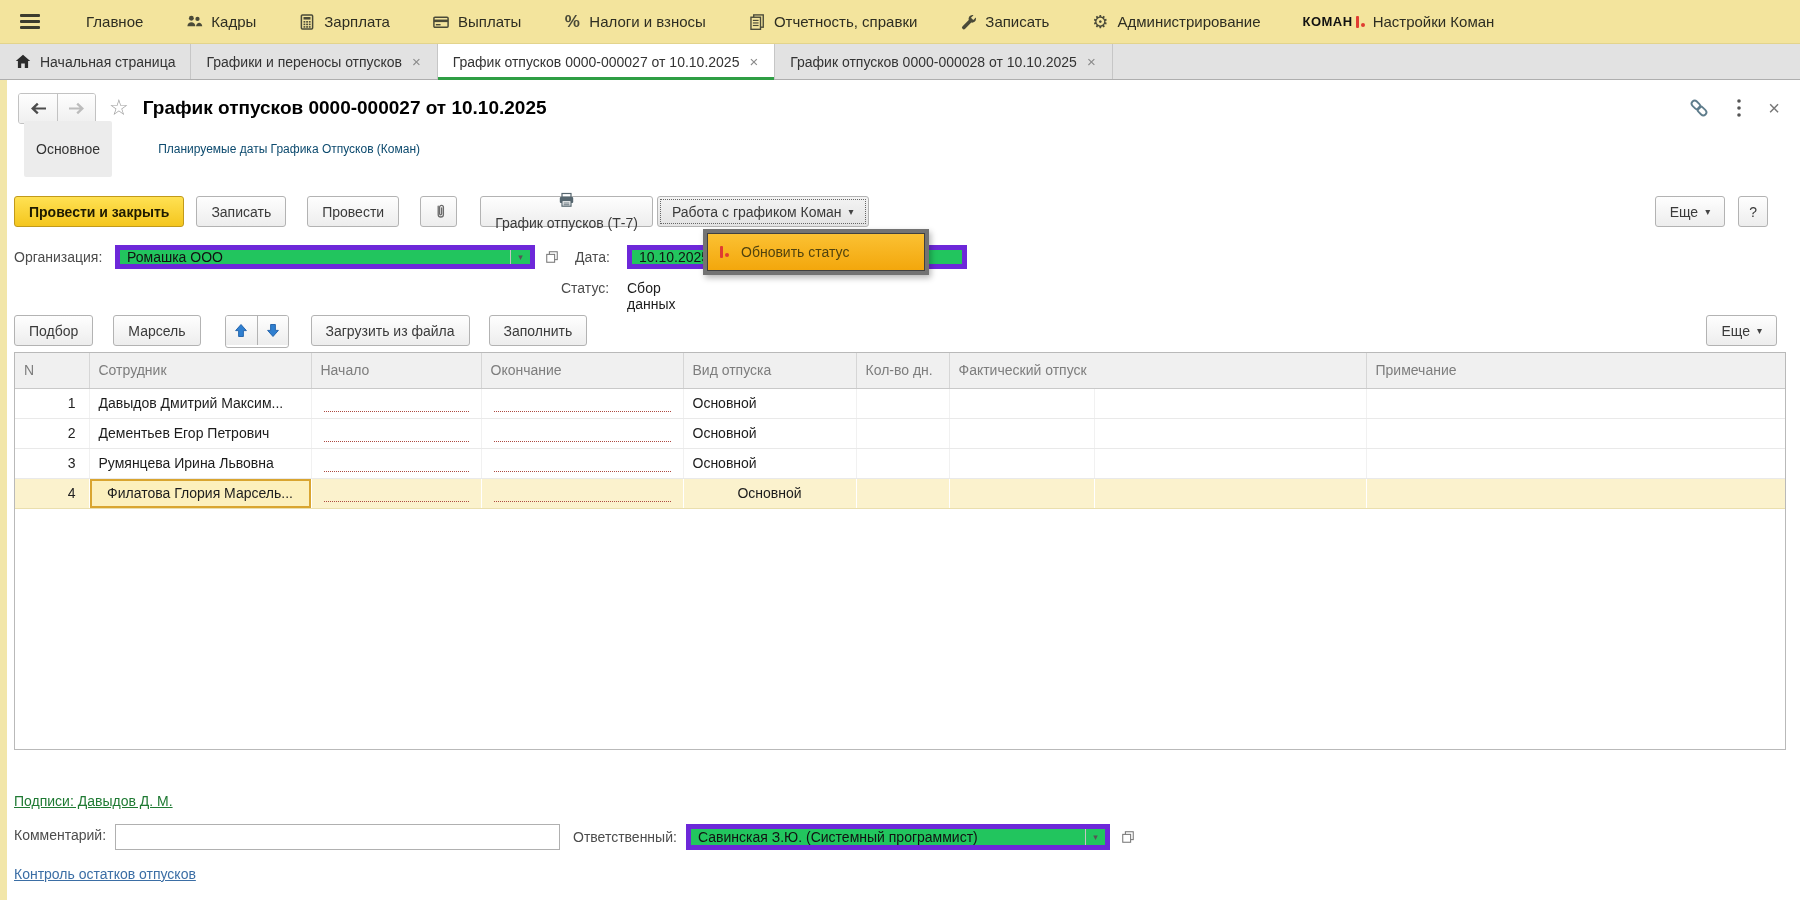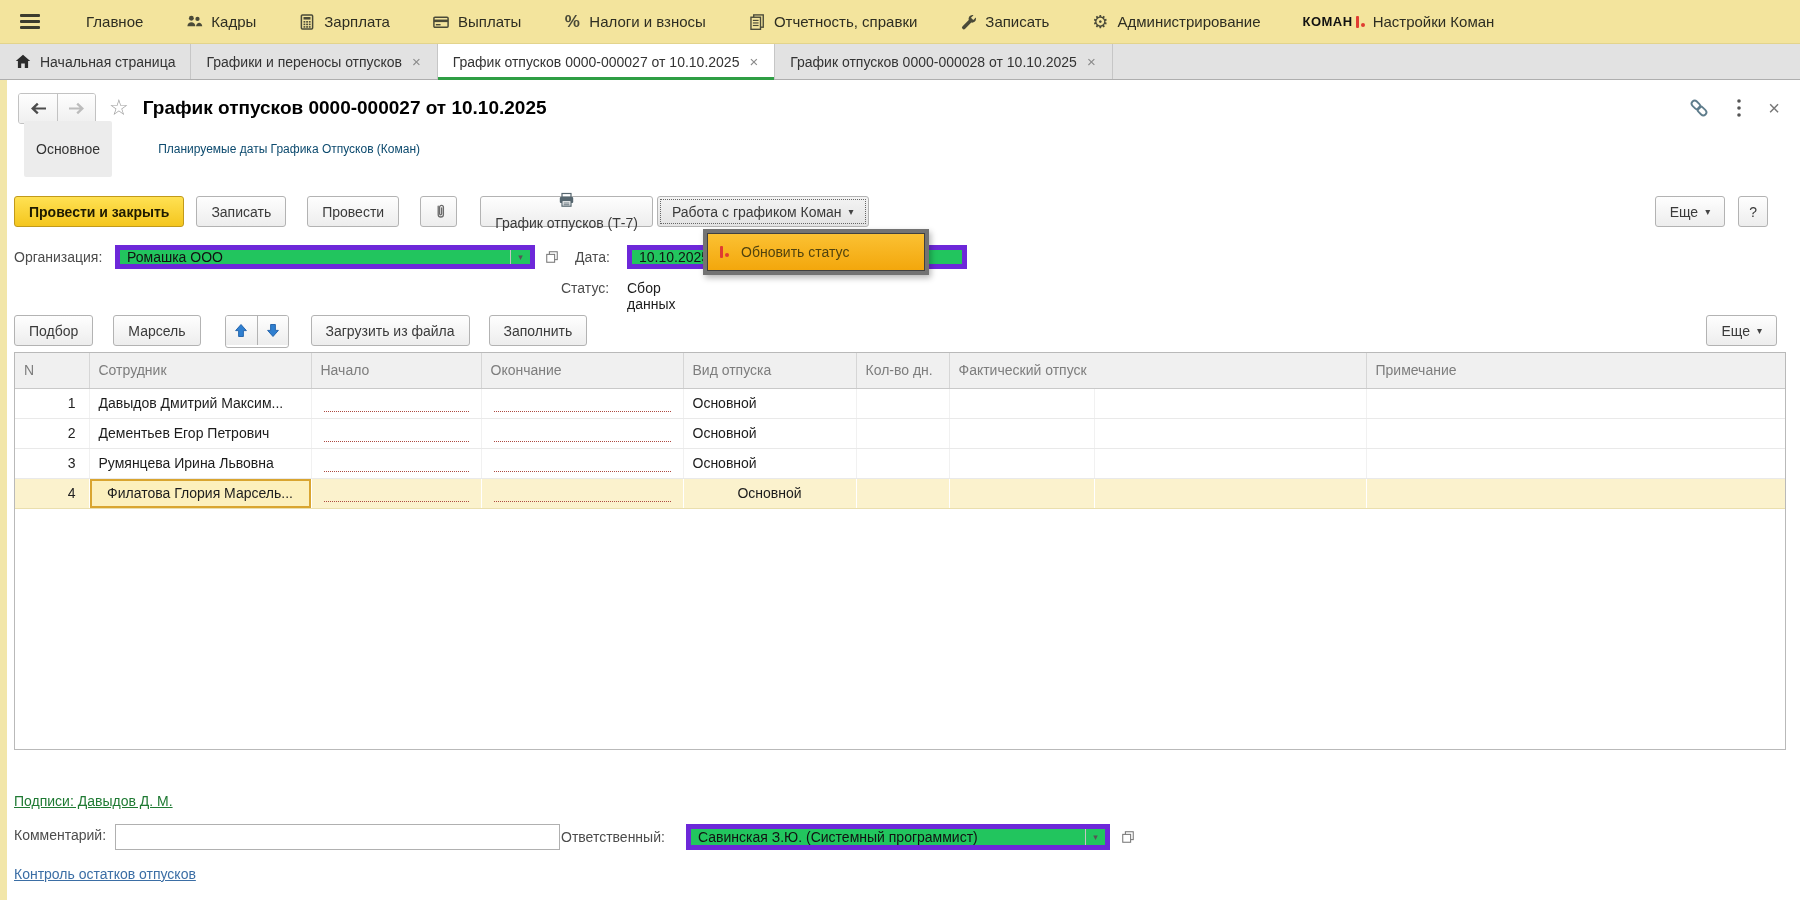--- a/index.html
+++ b/index.html
@@ -90,21 +90,21 @@
   .grid td.num { text-align:right; padding-right:13px; color:#222; }
   .dotted { display:block; height:17px; border-bottom:1px dotted #ae4a42; margin:0 3px; }
   tr.sel td { background:#fbf2cd; border-right:1px solid rgba(255,255,255,.9); border-bottom:1px solid #eadfae;text-align:center; }
   tr.sel td.focus { box-shadow:inset 0 0 0 2px #d9a530; background:#fcf0bd; }
 
   
   .sig-link { position:absolute; top:793px; left:14px; font-size:14px; color:#1f7a33; text-decoration:underline; cursor:pointer; }
   .commentrow { position:absolute; top:823px; left:14px; right:0; height:28px; }
   .c-lbl { position:absolute; left:0; top:4px; }
   .c-inp { position:absolute; left:101px; top:1px; width:445px; height:26px; border:1px solid #b0b0b0; font:14px "Liberation Sans", sans-serif; padding:0 7px; color:#111; }
-  .r-lbl { position:absolute; left:547px; top:6px; }
+  .r-lbl { position:absolute; left:559px; top:6px; }
   .r-fld { position:absolute; left:672px; top:1px; width:424px; height:26px; }
   .r-open { left:1104px; top:5px; }
   .ctrl-link { position:absolute; top:866px; left:14px; font-size:14px; color:#3b6ea5; text-decoration:underline; cursor:pointer; }
 
   svg { display:block; }
 </style>
 </head>
 <body>
 
 <div class="root">

